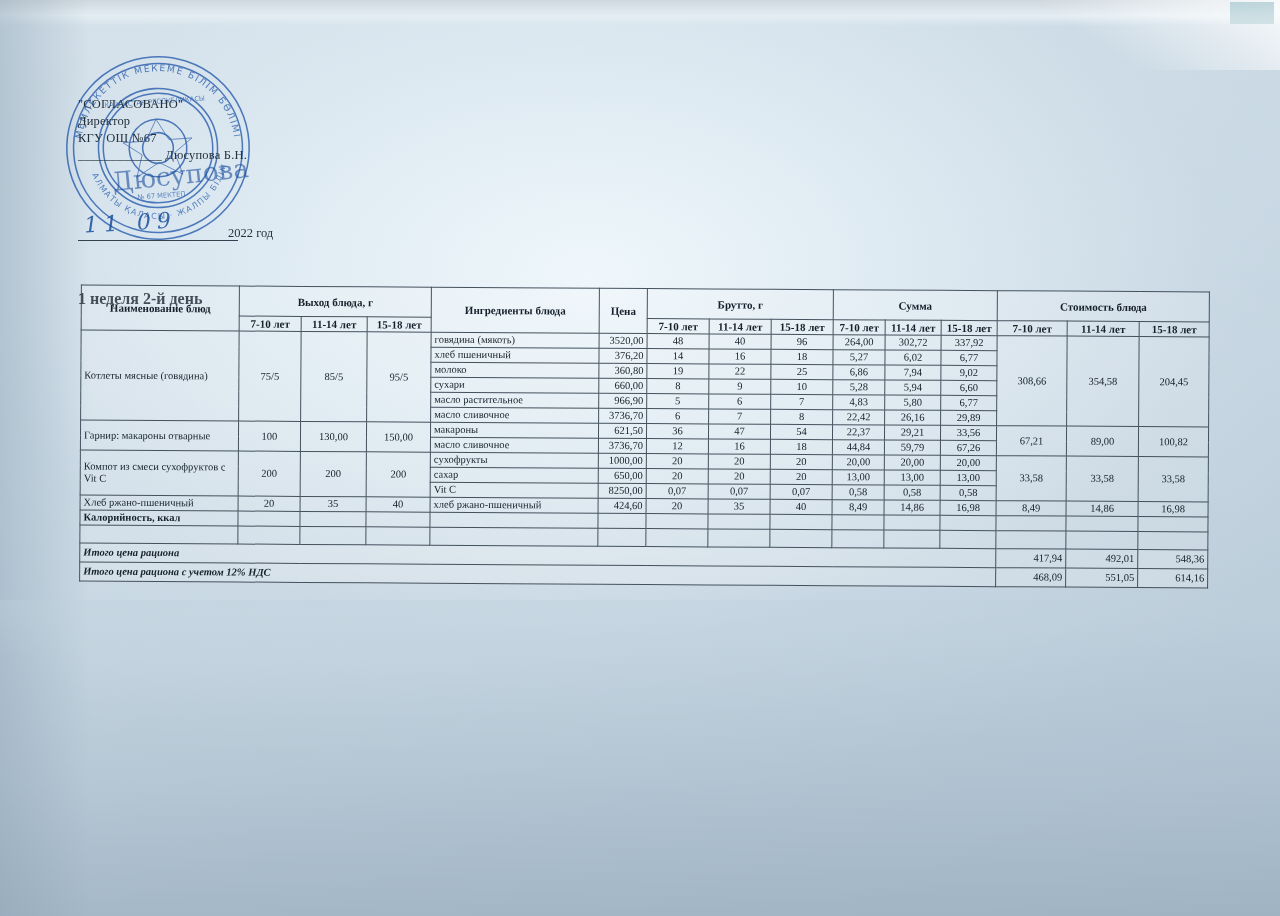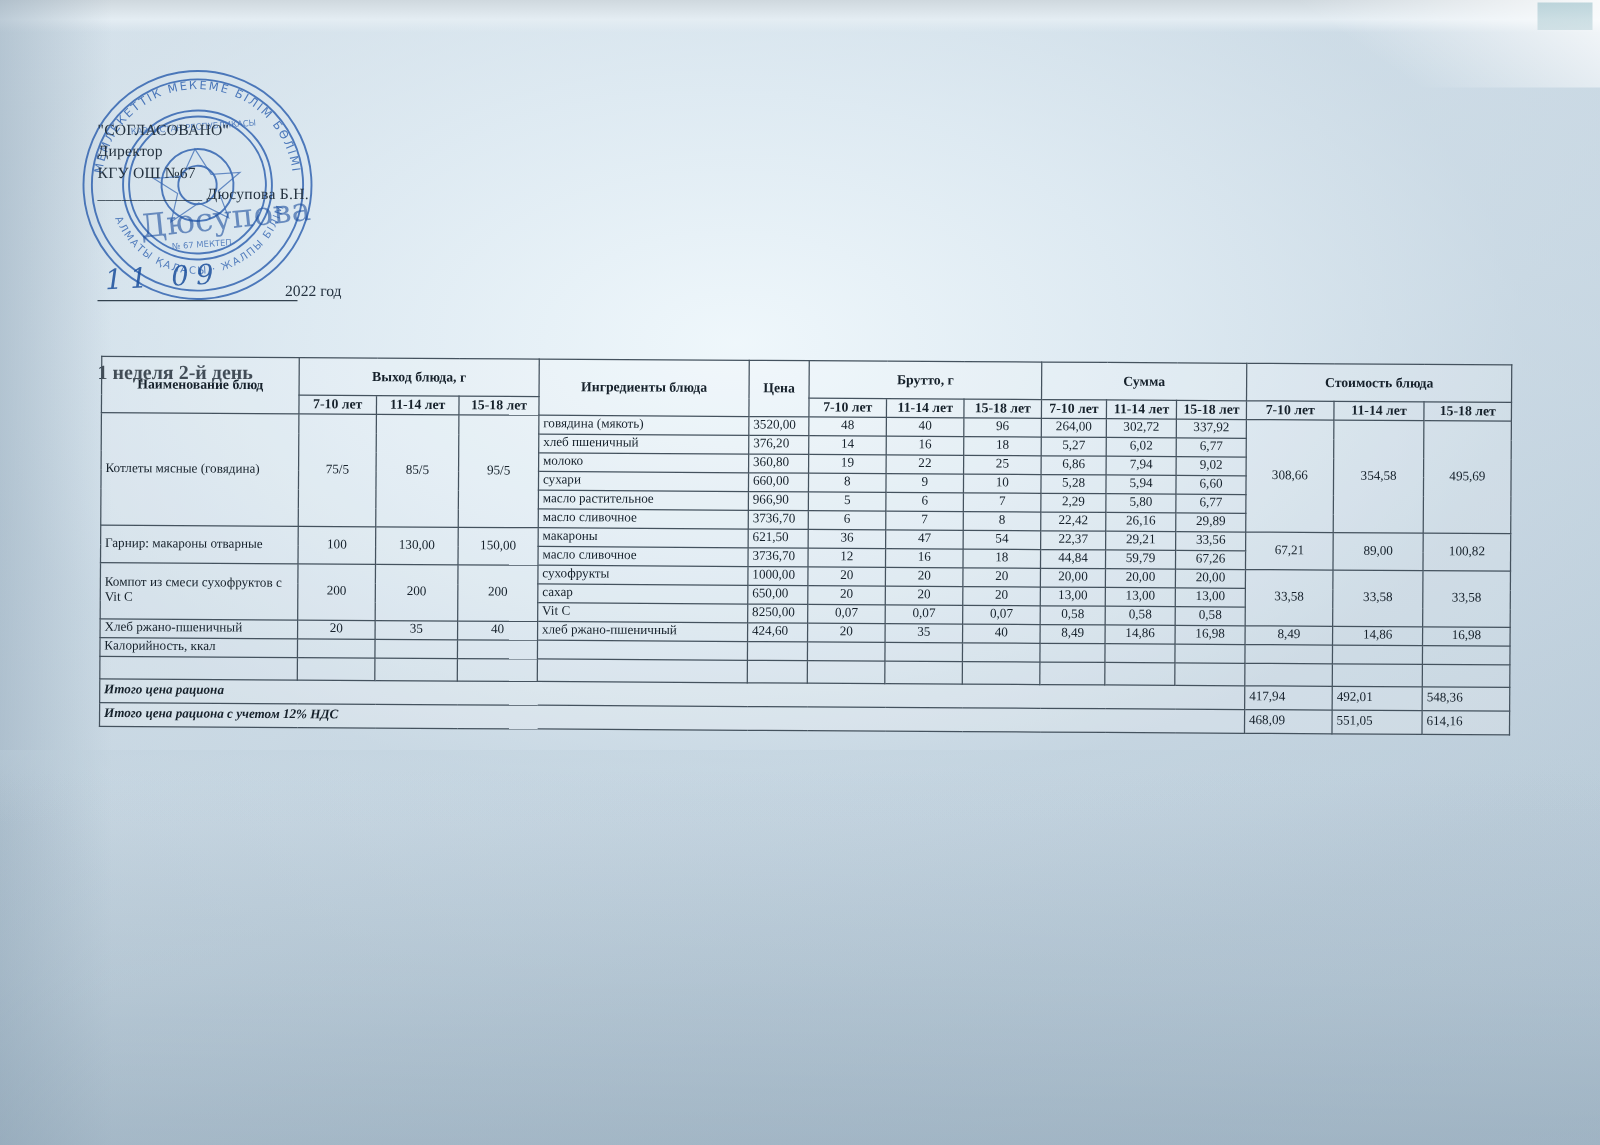--- a/index.html
+++ b/index.html
@@ -152,24 +152,24 @@
     background: transparent;
   }
   table.menu th {
     font-weight: bold;
     text-align: center;
     font-size: 11px;
   }
   .th-left { text-align: left; padding-left: 6px; }
   td.c { text-align: center; }
   td.l { text-align: left; padding-left: 4px; }
-  td.r { text-align: left; padding-right: 5px; }
+  td.r { text-align: right; padding-right: 5px; }
   .row-h { height: 15px; }
   .name-cell { font-size: 10.5px; }
-  .bold { font-weight: normal; }
+  .bold { font-weight: bold; }
   .ital-bold { font-style: italic; font-weight: bold; }
   .totals-row td { height: 16px; }
   .blank td { height: 15px; }
   .hdr-tall { height: 30px; }
   .shade { background: rgba(255,255,255,0.08); }
 </style>
 </head>
 <body>
 
 <div class="page">
@@ -273,21 +273,21 @@
             <td class="l">говядина (мякоть)</td>
             <td class="r">3520,00</td>
             <td class="c">48</td>
             <td class="c">40</td>
             <td class="c">96</td>
             <td class="c">264,00</td>
             <td class="c">302,72</td>
             <td class="c">337,92</td>
             <td rowspan="6" class="c">308,66</td>
             <td rowspan="6" class="c">354,58</td>
-            <td rowspan="6" class="c">495,69</td>
+            <td rowspan="6" class="c">204,45</td>
           </tr>
           <tr class="row-h">
             <td class="l">хлеб пшеничный</td>
             <td class="r">376,20</td>
             <td class="c">14</td>
             <td class="c">16</td>
             <td class="c">18</td>
             <td class="c">5,27</td>
             <td class="c">6,02</td>
             <td class="c">6,77</td>
@@ -311,21 +311,21 @@
             <td class="c">5,28</td>
             <td class="c">5,94</td>
             <td class="c">6,60</td>
           </tr>
           <tr class="row-h">
             <td class="l">масло растительное</td>
             <td class="r">966,90</td>
             <td class="c">5</td>
             <td class="c">6</td>
             <td class="c">7</td>
-            <td class="c">2,29</td>
+            <td class="c">4,83</td>
             <td class="c">5,80</td>
             <td class="c">6,77</td>
           </tr>
           <tr class="row-h">
             <td class="l">масло сливочное</td>
             <td class="r">3736,70</td>
             <td class="c">6</td>
             <td class="c">7</td>
             <td class="c">8</td>
             <td class="c">22,42</td>

